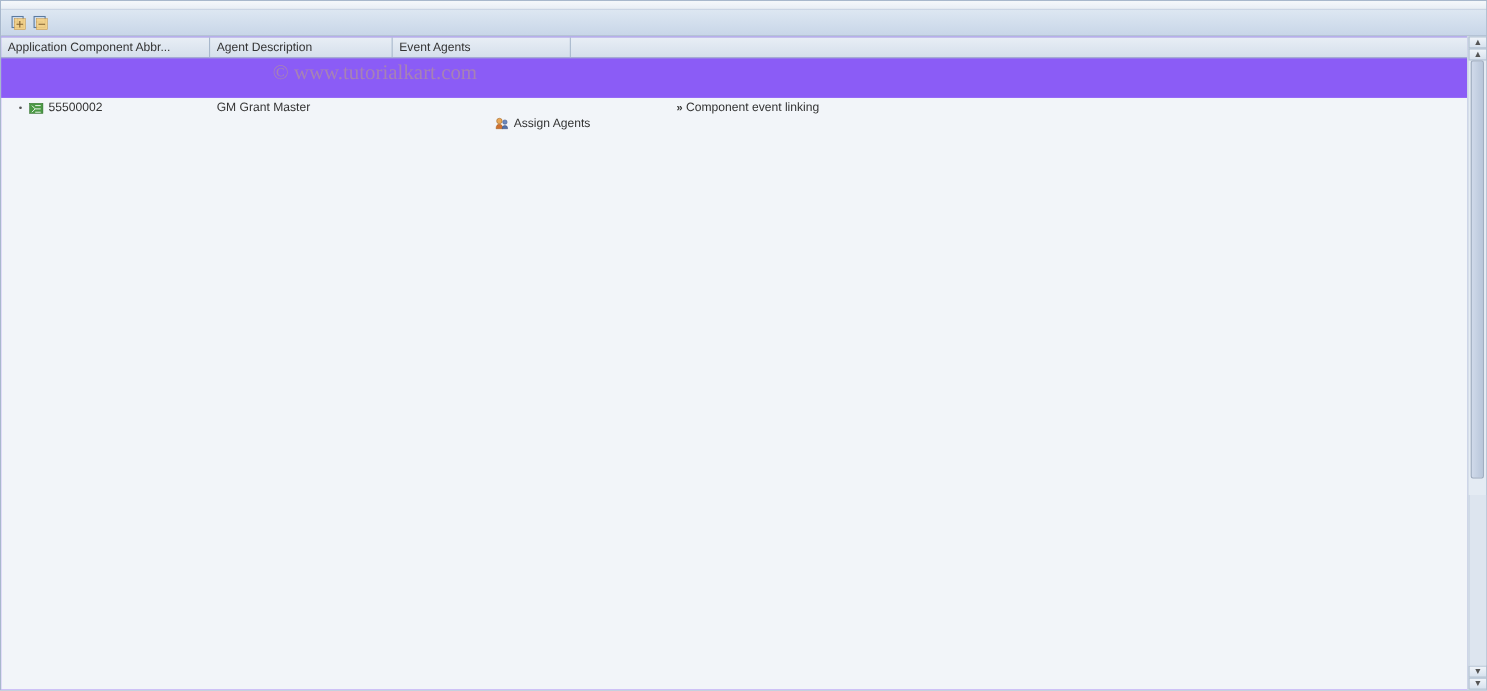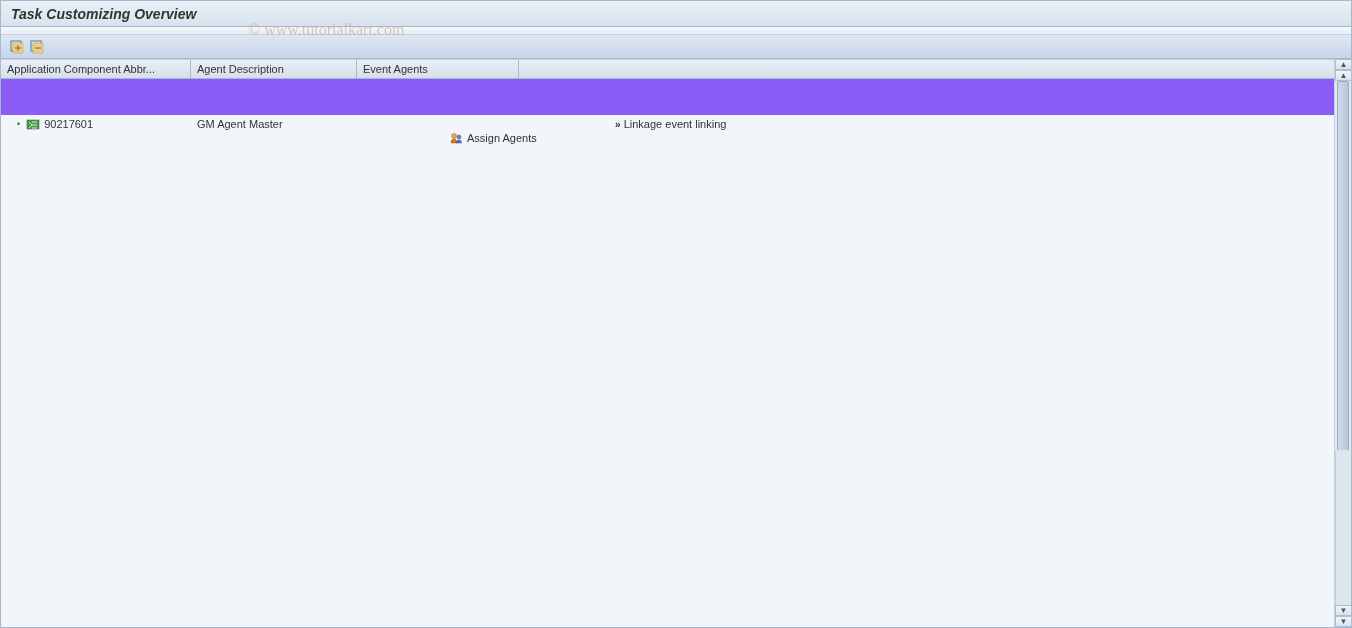--- a/index.html
+++ b/index.html
@@ -180,36 +180,33 @@
       position: absolute;
       bottom: 0;
       left: 0;
       width: 16px;
       height: 155px;
       background: #dde5ef;
       border-left: 1px solid #c5d1e0;
     }
     .watermark {
       position: absolute;
-      top: 21px;
+      top: 56px;
       left: 248px;
-      font-size: 16px;
+      font-size: 19px;
       color: rgba(190, 160, 130, 0.55);
       font-family: Georgia, serif;
       pointer-events: none;
       z-index: 100;
     }
   </style>
 </head>
 <body>
 
 <div class="window">
-  <div class="title-bar">
-    <span class="title-text">Task Customizing Overview</span>
-  </div>
   <div class="title-spacer"></div>
   <div class="toolbar">
     <div class="toolbar-btn">
       <svg width="14" height="14" viewBox="0 0 14 14">
         <rect x="1" y="1" width="10" height="10" fill="none" stroke="#5a7aa0" stroke-width="1"></rect>
         <line x1="3" y1="6" x2="9" y2="6" stroke="#5a7aa0" stroke-width="1"></line>
         <line x1="6" y1="3" x2="6" y2="9" stroke="#5a7aa0" stroke-width="1"></line>
         <rect x="3" y="3" width="10" height="10" fill="#f5d080" stroke="#c09040" stroke-width="0.5" opacity="0.9"></rect>
         <line x1="5" y1="8" x2="11" y2="8" stroke="#806030" stroke-width="1"></line>
         <line x1="8" y1="5" x2="8" y2="11" stroke="#806030" stroke-width="1"></line>
@@ -235,39 +232,39 @@
       <div class="table-body">
         <div class="row">
           <div class="td td-1">
             <span class="tree-bullet">•</span>
             <span class="tree-icon">
               <svg width="14" height="13" viewBox="0 0 14 13">
                 <rect x="1" y="2" width="12" height="9" fill="#4a9944" stroke="#2a6a24" stroke-width="0.5"></rect>
                 <path d="M 3 4 L 6 7 L 3 10 M 6 4 L 11 4 M 6 7 L 11 7 M 6 10 L 11 10" stroke="#fff" stroke-width="0.8" fill="none"></path>
               </svg>
             </span>
-            <span>90217601</span>
+            <span>55500002</span>
           </div>
           <div class="td td-2">
-            <span>GM Agent Master</span>
+            <span>GM Grant Master</span>
           </div>
           <div class="td td-3">
             <span class="agents-icon">
               <svg width="14" height="13" viewBox="0 0 14 13">
                 <circle cx="5" cy="4" r="2.5" fill="#e8a858" stroke="#a06020" stroke-width="0.5"></circle>
                 <path d="M 2 11 Q 2 7 5 7 Q 8 7 8 11 Z" fill="#d07030" stroke="#a06020" stroke-width="0.5"></path>
                 <circle cx="10" cy="5" r="2" fill="#6888c0" stroke="#405080" stroke-width="0.5"></circle>
                 <path d="M 7.5 11 Q 7.5 8 10 8 Q 12.5 8 12.5 11 Z" fill="#5070a8" stroke="#405080" stroke-width="0.5"></path>
               </svg>
             </span>
             <span>Assign Agents</span>
           </div>
           <div class="td td-4">
             <span class="linking-icon">››</span>
-            <span>Linkage event linking</span>
+            <span>Component event linking</span>
           </div>
         </div>
       </div>
     </div>
     <div class="right-scroll">
       <div class="scroll-btn">▲</div>
       <div class="scroll-btn">▲</div>
       <div class="scroll-track">
         <div class="scroll-thumb"></div>
         <div class="scroll-thumb2"></div>

